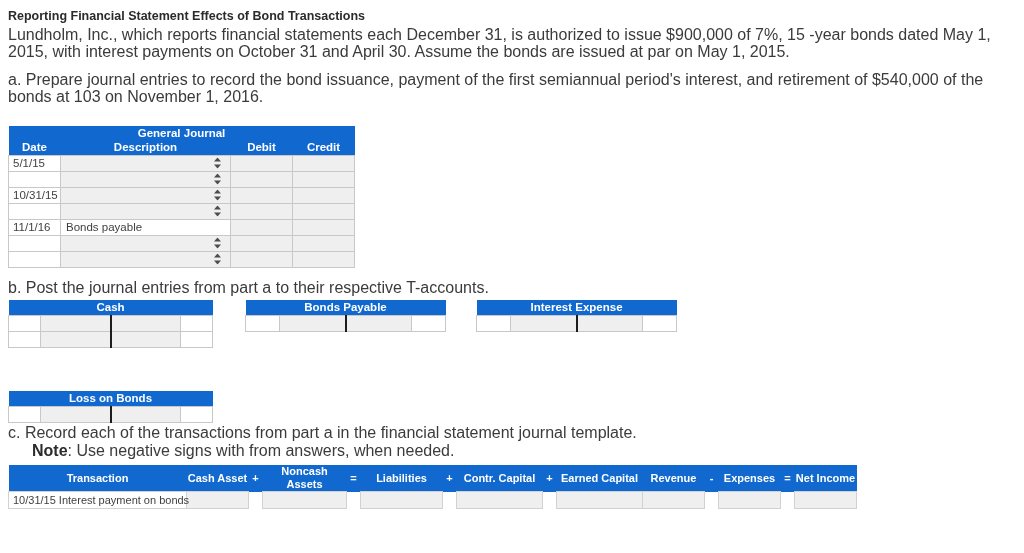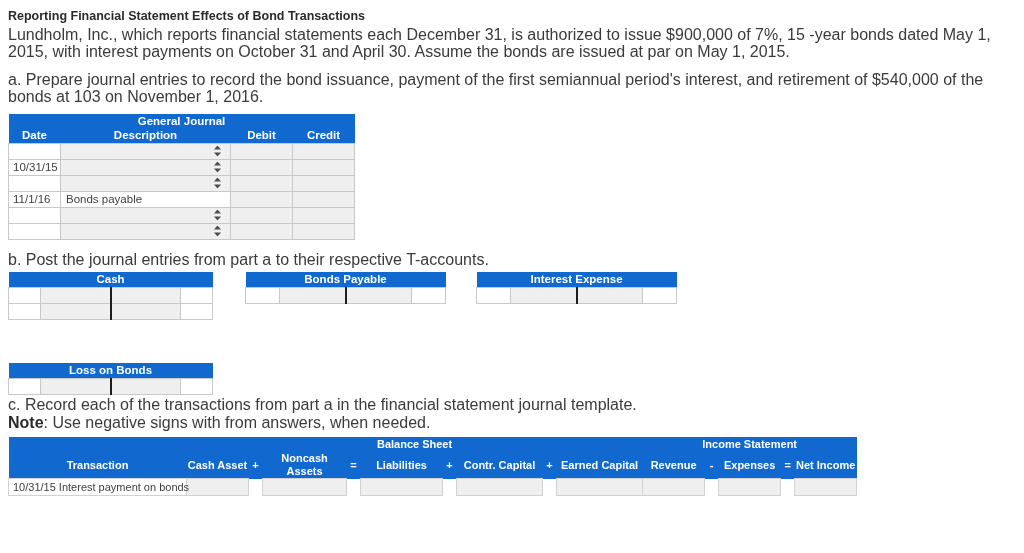--- a/index.html
+++ b/index.html
@@ -29,24 +29,24 @@
     margin: 0 0 3px 0;
   }
   .para {
     font-size: 16px;
     line-height: 16.5px;
     color: #3b3b3b;
     margin: 0;
     max-width: 1012px;
   }
   .para.spaced { margin-top: 12px; }
-  .note-lbl { font-weight: bold; color: #2b2b2b; }
+  .note-lbl { font-weight: bold; color: #2b2b2b; margin-left: 24px; }
 
   
-  .gj-wrap { margin-top: 9px; }
+  .gj-wrap { margin-top: 21px; }
   table.gj {
     border-collapse: collapse;
     table-layout: fixed;
     width: 346px;
     font-size: 11.5px;
   }
   table.gj col.c-date  { width: 52px; }
   table.gj col.c-desc  { width: 170px; }
   table.gj col.c-debit { width: 62px; }
   table.gj col.c-cred  { width: 62px; }
@@ -201,20 +201,29 @@
         </tr>
         <tr class="hdr2">
           <th>Date</th>
           <th>Description</th>
           <th>Debit</th>
           <th>Credit</th>
         </tr>
       </thead>
       <tbody>
 
+      <tr>
+            <td class="date">5/1/15</td>
+            <td class="desc"><span></span><svg class="spin" viewBox="0 0 7 11">
+                <polygon points="3.5,0 7,4 0,4" fill="#4d4d4d"></polygon>
+                <polygon points="3.5,11 0,7 7,7" fill="#4d4d4d"></polygon>
+              </svg></td>
+            <td class="debit"></td>
+            <td class="credit"></td>
+          </tr>
           <tr>
             <td class="date"></td>
             <td class="desc"><span></span><svg class="spin" viewBox="0 0 7 11">
                 <polygon points="3.5,0 7,4 0,4" fill="#4d4d4d"></polygon>
                 <polygon points="3.5,11 0,7 7,7" fill="#4d4d4d"></polygon>
               </svg></td>
             <td class="debit"></td>
             <td class="credit"></td>
           </tr>
           <tr>
@@ -388,25 +397,20 @@
         <col style="width:86px">
           <col style="width:14px">
         <col style="width:86px">
         <col style="width:62px">
           <col style="width:14px">
         <col style="width:62px">
           <col style="width:14px">
         <col style="width:62px">
       </colgroup>
       <thead>
-        <tr class="grp">
-          <th></th>
-          <th colspan="9">Balance Sheet</th>
-          <th colspan="5">Income Statement</th>
-        </tr>
         <tr class="cols">
           <th>Transaction</th>
           <th>Cash Asset</th>
           <th class="opsym">+</th>
           <th>Noncash Assets</th>
           <th class="opsym">=</th>
           <th>Liabilities</th>
           <th class="opsym">+</th>
           <th>Contr. Capital</th>
           <th class="opsym">+</th>

